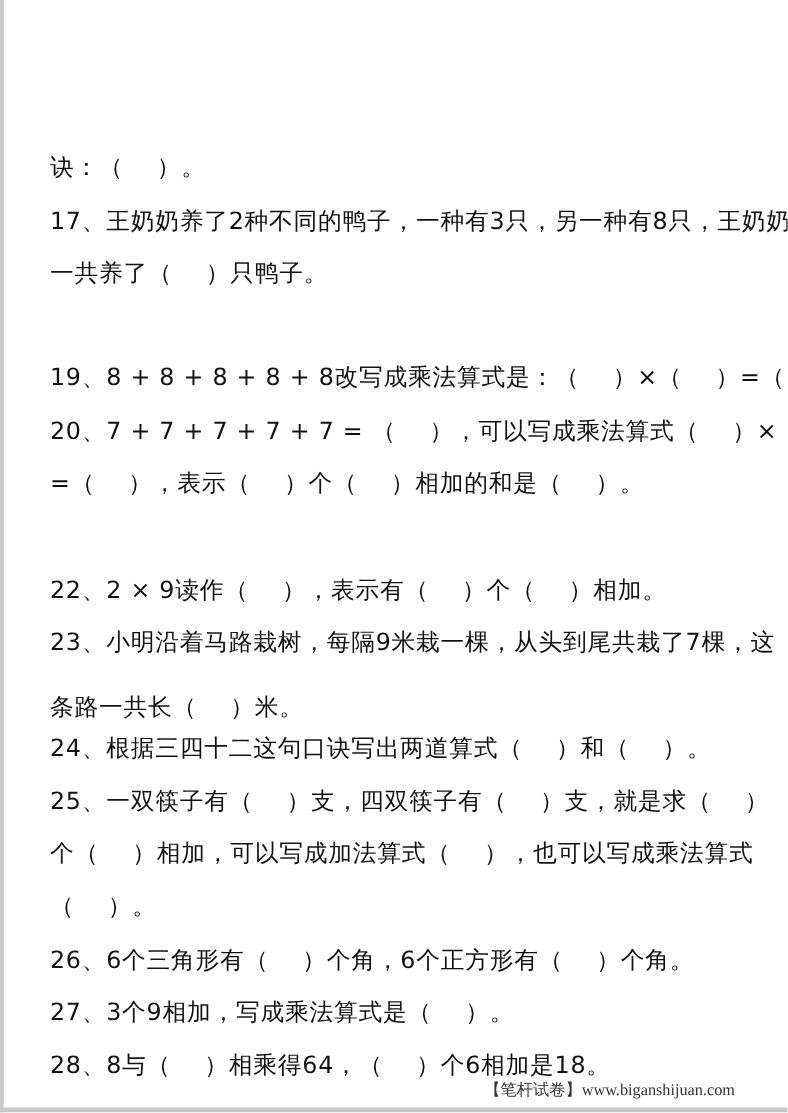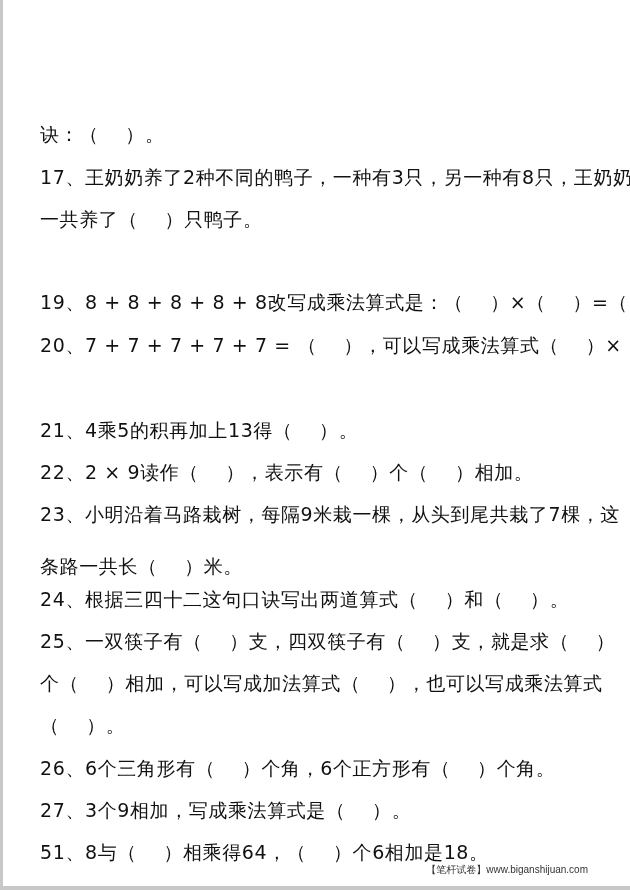--- a/index.html
+++ b/index.html
@@ -26,45 +26,45 @@
     height: 30px;
     font-size: 19px;
     line-height: 30px;
     white-space: pre;
     letter-spacing: 0.6px;
   }
   .footer {
     position: absolute;
     right: 42px;
     top: 863px;
-    font-size: 10px;
+    font-size: 13px;
     color: #333333;
-    font-family: Liberation Sans, sans-serif;
+    font-family: Liberation Serif, serif;
     letter-spacing: 0;
     text-align: center;
   }
 </style>
 </head>
 <body>
 
 <div class="left-border"></div>
 <div class="bottom-border"></div>
 
 <div class="page">
   <div class="line" style="top:119px">诀：（    ）。</div>
   <div class="line" style="top:162px">17、王奶奶养了2种不同的鸭子，一种有3只，另一种有8只，王奶奶</div>
   <div class="line" style="top:204px">一共养了（    ）只鸭子。</div>
   <div class="line" style="top:287px">19、8 + 8 + 8 + 8 + 8改写成乘法算式是：（    ）×（    ）=（    ）</div>
   <div class="line" style="top:330px">20、7 + 7 + 7 + 7 + 7 = （    ），可以写成乘法算式（    ）×（    ）</div>
-  <div class="line" style="top:415px">21、4乘5的积再加上13得（    ）。</div>
+  <div class="line" style="top:372px">=（    ），表示（    ）个（    ）相加的和是（    ）。</div>
   <div class="line" style="top:457px">22、2 × 9读作（    ），表示有（    ）个（    ）相加。</div>
   <div class="line" style="top:499px">23、小明沿着马路栽树，每隔9米栽一棵，从头到尾共栽了7棵，这</div>
   <div class="line" style="top:551px">条路一共长（    ）米。</div>
   <div class="line" style="top:584px">24、根据三四十二这句口诀写出两道算式（    ）和（    ）。</div>
   <div class="line" style="top:626px">25、一双筷子有（    ）支，四双筷子有（    ）支，就是求（    ）</div>
   <div class="line" style="top:668px">个（    ）相加，可以写成加法算式（    ），也可以写成乘法算式</div>
   <div class="line" style="top:710px">（    ）。</div>
   <div class="line" style="top:753px">26、6个三角形有（    ）个角，6个正方形有（    ）个角。</div>
   <div class="line" style="top:795px">27、3个9相加，写成乘法算式是（    ）。</div>
-  <div class="line" style="top:837px">51、8与（    ）相乘得64，（    ）个6相加是18。</div>
+  <div class="line" style="top:837px">28、8与（    ）相乘得64，（    ）个6相加是18。</div>
 
   <div class="footer">【笔杆试卷】www.biganshijuan.com</div>
 </div>
 
 </body></html>

